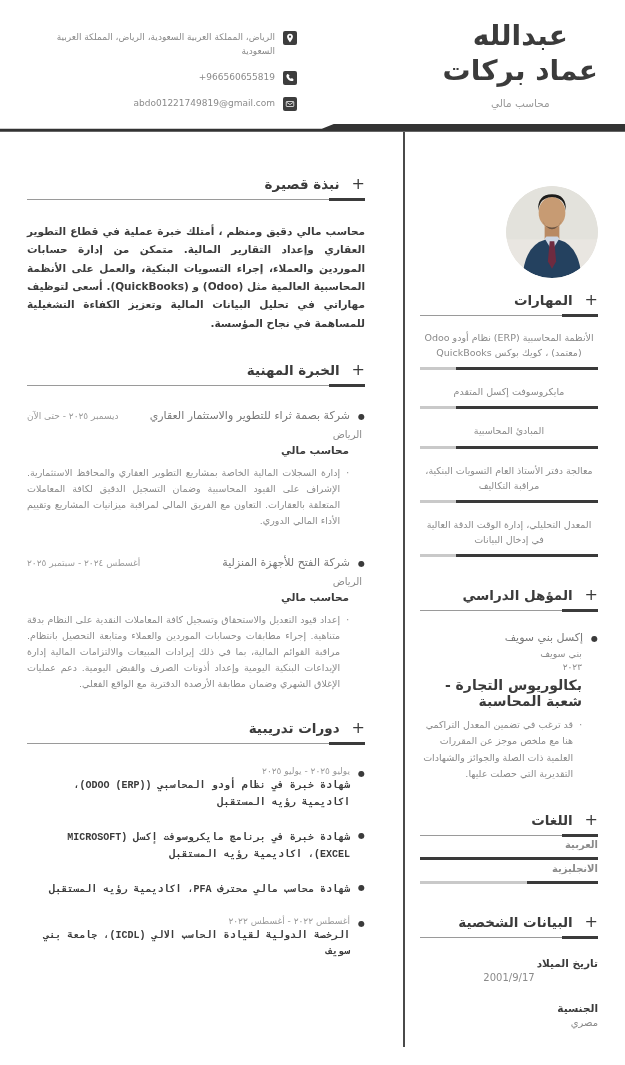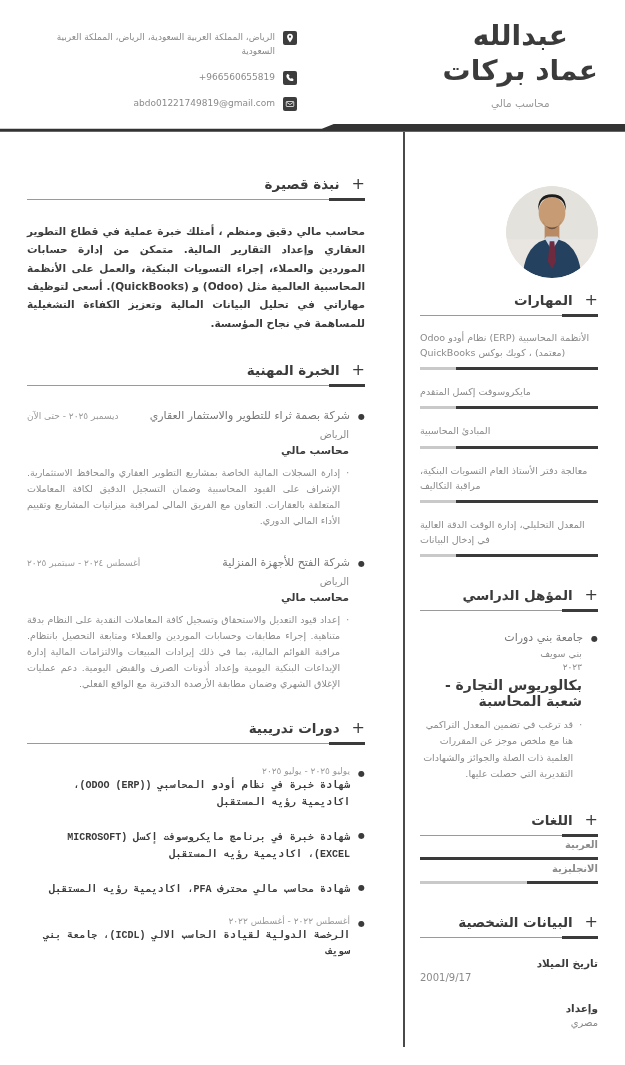--- a/index.html
+++ b/index.html
@@ -34,36 +34,36 @@
   .rule::before { content:""; position:absolute; right:0; top:-1px; width:36px; height:3px; background:#3b3b3b; }
   
   .summary-text { margin-top:22px; font-size:10.5px; font-weight:bold; color:#3b3b3b;
                   line-height:1.75; text-align:justify; }
   
   .job { margin-top:22px; }
   .job-top { display:flex; justify-content:space-between; align-items:flex-start; }
   .jcompany { display:flex; gap:8px; color:#777777; font-size:11px; line-height:1.5; max-width:225px; }
   .bullet { color:#3b3b3b; font-size:8px; margin-top:3px; flex:0 0 auto; }
   .jdates { color:#9a9a9a; font-size:9px; white-space:nowrap; padding-top:3px; }
-  .jloc  { color:#8a8a8a; font-size:10px; margin:4px 16px 0 0; }
+  .jloc  { color:#8a8a8a; font-size:10px; margin:4px 3px 0 0; }
   .jrole { color:#3b3b3b; font-size:10.5px; font-weight:bold; margin:4px 16px 0 0; }
   .jdesc { display:flex; gap:6px; margin:9px 16px 0 0; color:#8a8a8a; font-size:9.5px;
            line-height:1.7; text-align:justify; }
   .ddot { flex:0 0 auto; font-size:9px; margin-top:1px; }
   
   .course { margin-top:17px; display:flex; gap:8px; }
   .course-body { min-width:0; }
   .course-dates { color:#9a9a9a; font-size:9px; }
   .course-dates:empty { display:none; }
   .course-name { color:#3b3b3b; font-size:10px; font-weight:bold; line-height:1.65; margin-top:2px;font-family:Liberation Mono, monospace; }
   
   .photo { width:92px; height:92px; border-radius:50%; overflow:hidden; margin-bottom:14px; }
   .photo svg { display:block; width:100%; height:100%; }
   .skill { margin-top:14px; }
-  .skill-label { color:#8a8a8a; font-size:9.5px; line-height:1.6; text-align:left; }
+  .skill-label { color:#8a8a8a; font-size:9.5px; line-height:1.6; text-align:center; }
   .bar { height:3px; background:#c9c9c9; margin-top:7px; }
   .fill { height:100%; background:#3a3a3a; }
   .sb-gap-lg { margin-top:30px; }
   .edu { margin-top:20px; }
   .edu-head { display:flex; gap:8px; color:#777777; font-size:11px; }
   .edu-city { color:#8a8a8a; font-size:9.5px; margin:4px 16px 0 0; }
   .edu-year { color:#8a8a8a; font-size:9px; margin:3px 16px 0 0; }
   .edu-degree { color:#3b3b3b; font-size:14px; font-weight:bold; margin:5px 16px 0 0; }
   .edu-note { display:flex; gap:6px; margin:8px 16px 0 0; color:#8a8a8a; font-size:9.5px;
               line-height:1.7; text-align:right; }
@@ -180,21 +180,21 @@
 
       <div class="sec-head sb-gap-lg">
         <span class="plus">+</span>
         <span>المؤهل الدراسي</span>
       </div>
       <div class="rule"></div>
 
       <div class="edu">
         <div class="edu-head">
           <span class="bullet">●</span>
-          <span>جامعة بني دورات</span>
+          <span>إكسل بني سويف</span>
         </div>
         <div class="edu-city">بني سويف</div>
         <div class="edu-year">٢٠٢٣</div>
         <div class="edu-degree">بكالوريوس التجارة - شعبة المحاسبة</div>
         <div class="edu-note">
           <span class="ddot">·</span>
           <span>قد ترغب في تضمين المعدل التراكمي هنا مع ملخص موجز عن المقررات العلمية ذات الصلة والجوائز والشهادات التقديرية التي حصلت عليها.</span>
         </div>
       </div>
 
@@ -218,24 +218,24 @@
       </div>
 
       <div class="sec-head sb-gap-lg">
         <span class="plus">+</span>
         <span>البيانات الشخصية</span>
       </div>
       <div class="rule"></div>
 
       <div class="pitem">
         <div class="plabel">تاريخ الميلاد</div>
-        <div class="pvalue ltr" style="text-align:left;">2001/9/17</div>
+        <div class="pvalue ltr" style="text-align:center;">2001/9/17</div>
       </div>
       <div class="pitem">
-        <div class="plabel">وإعداد</div>
+        <div class="plabel">الجنسية</div>
         <div class="pvalue">مصري</div>
       </div>
     </div>
 
     <div class="vdivider"></div>
 
     <div class="main">
 
       <div class="sec-head">
         <span class="plus">+</span>

